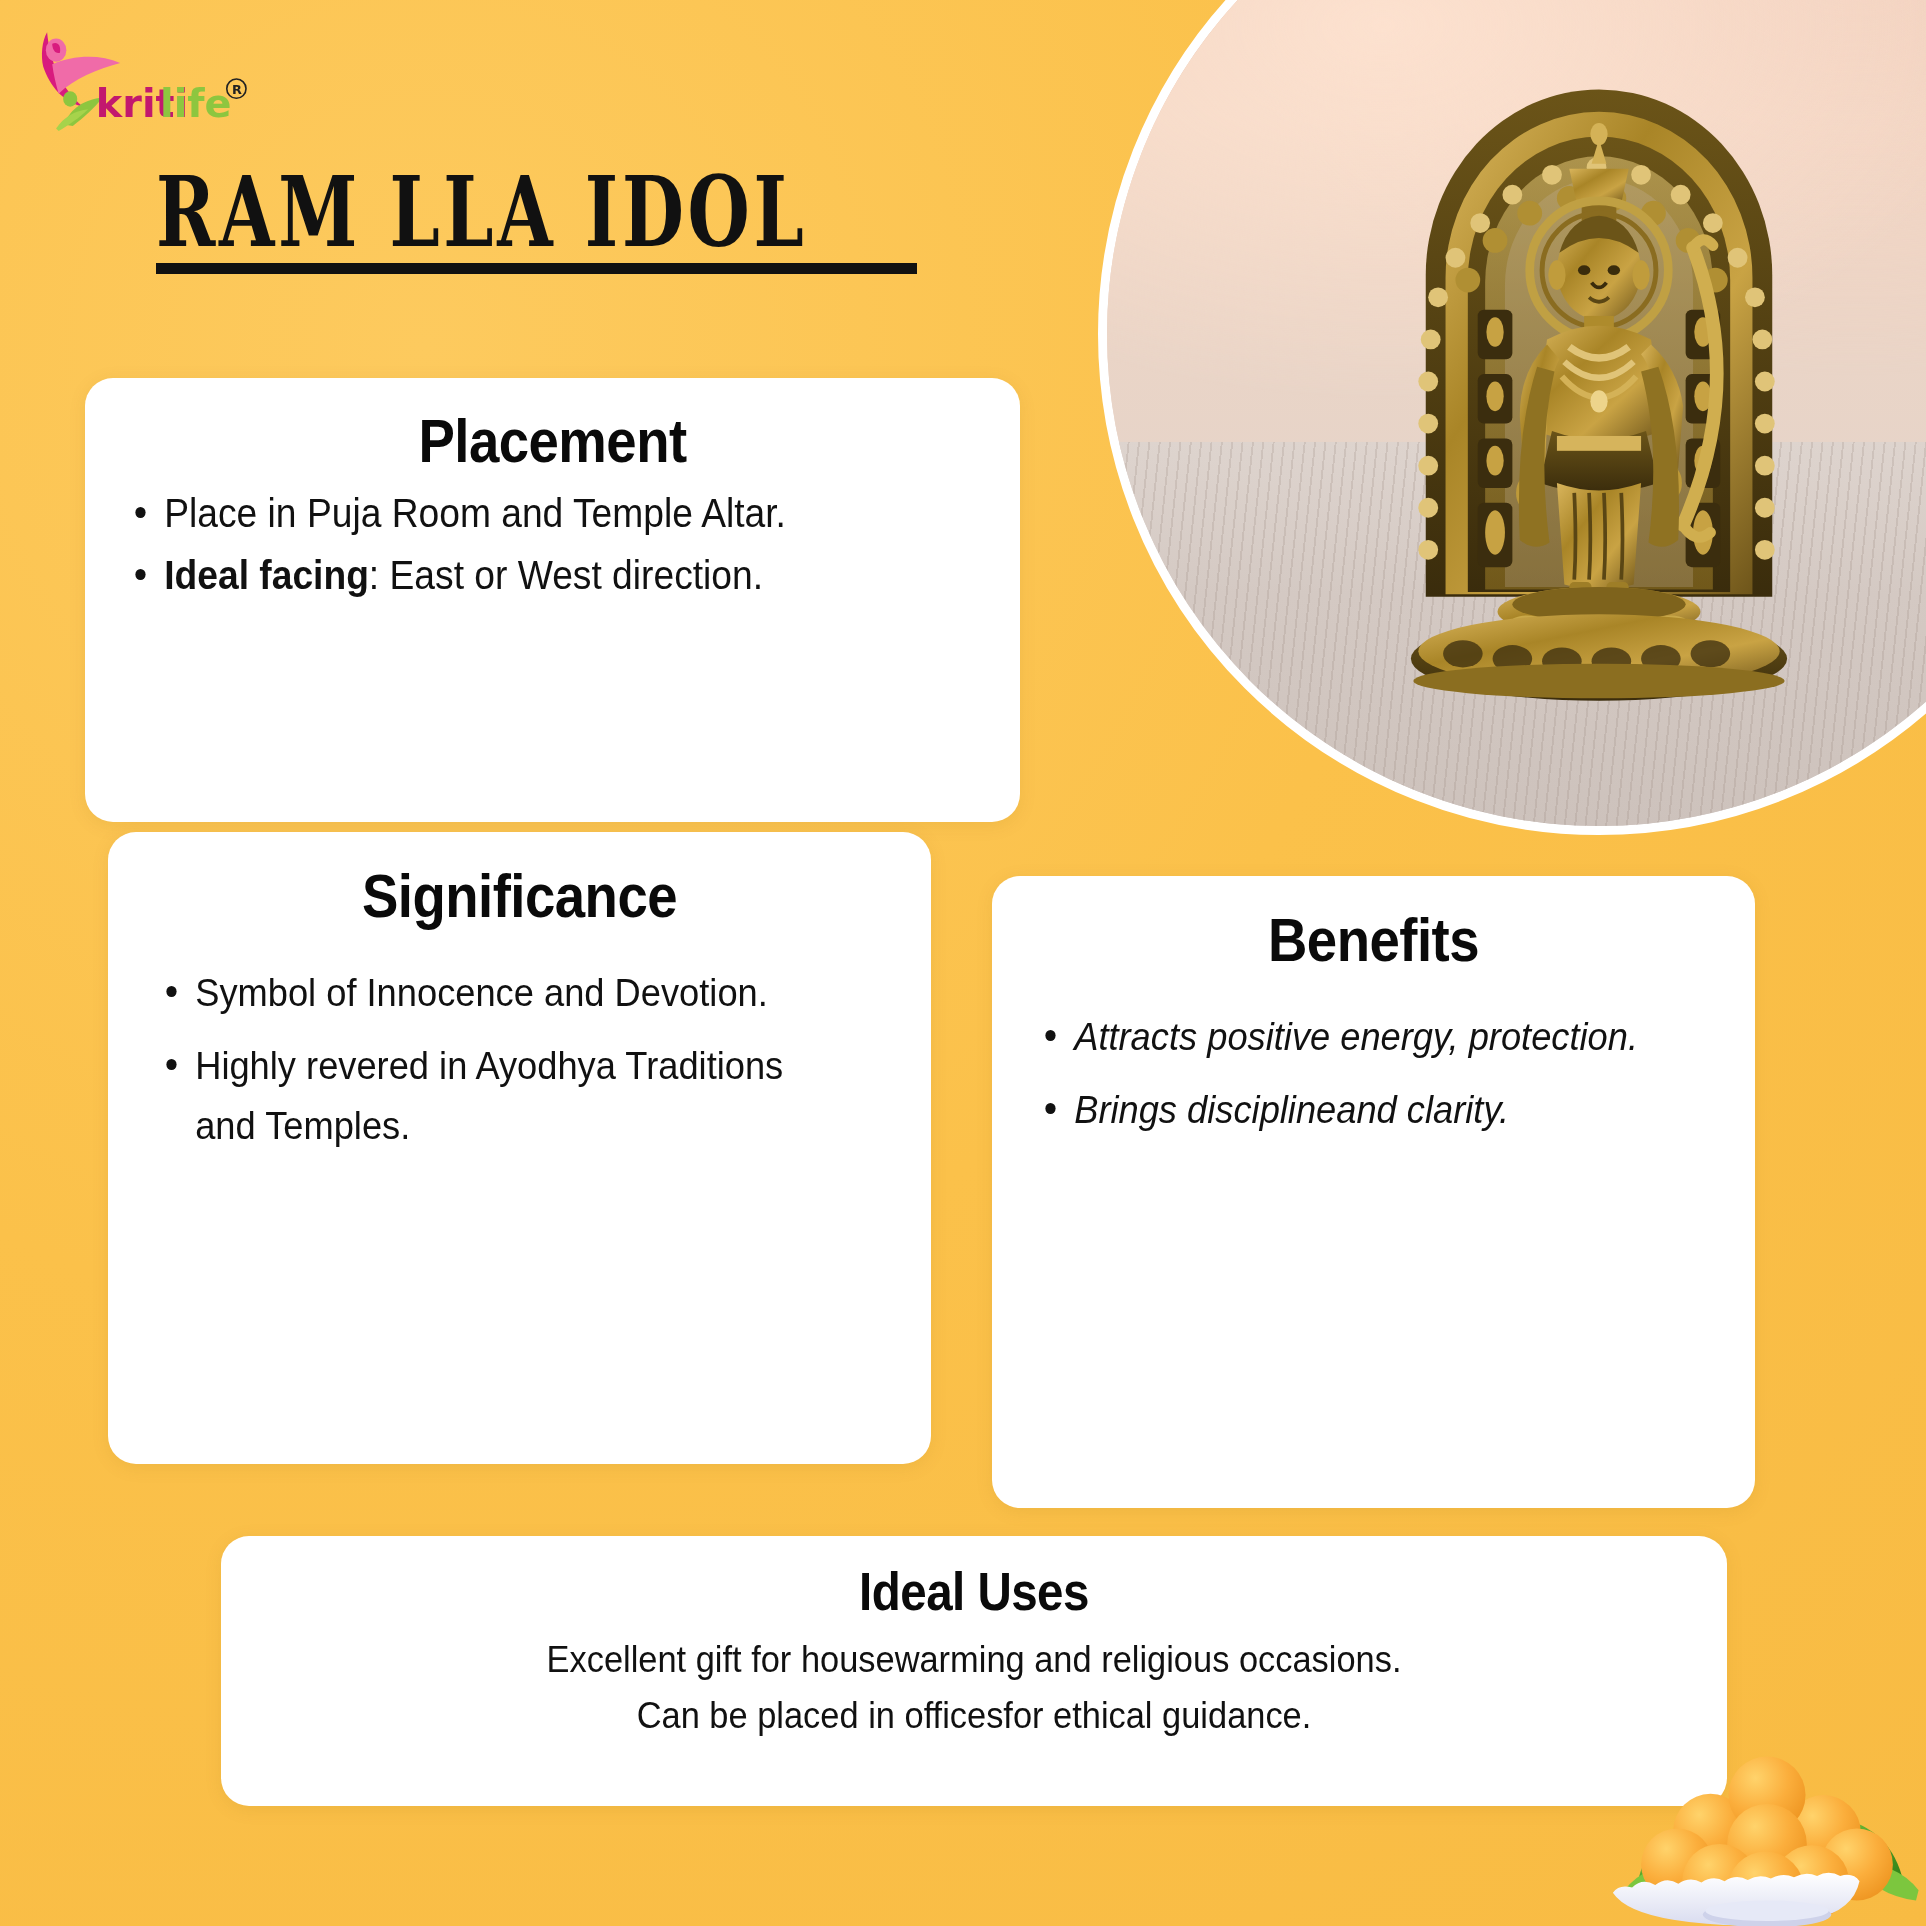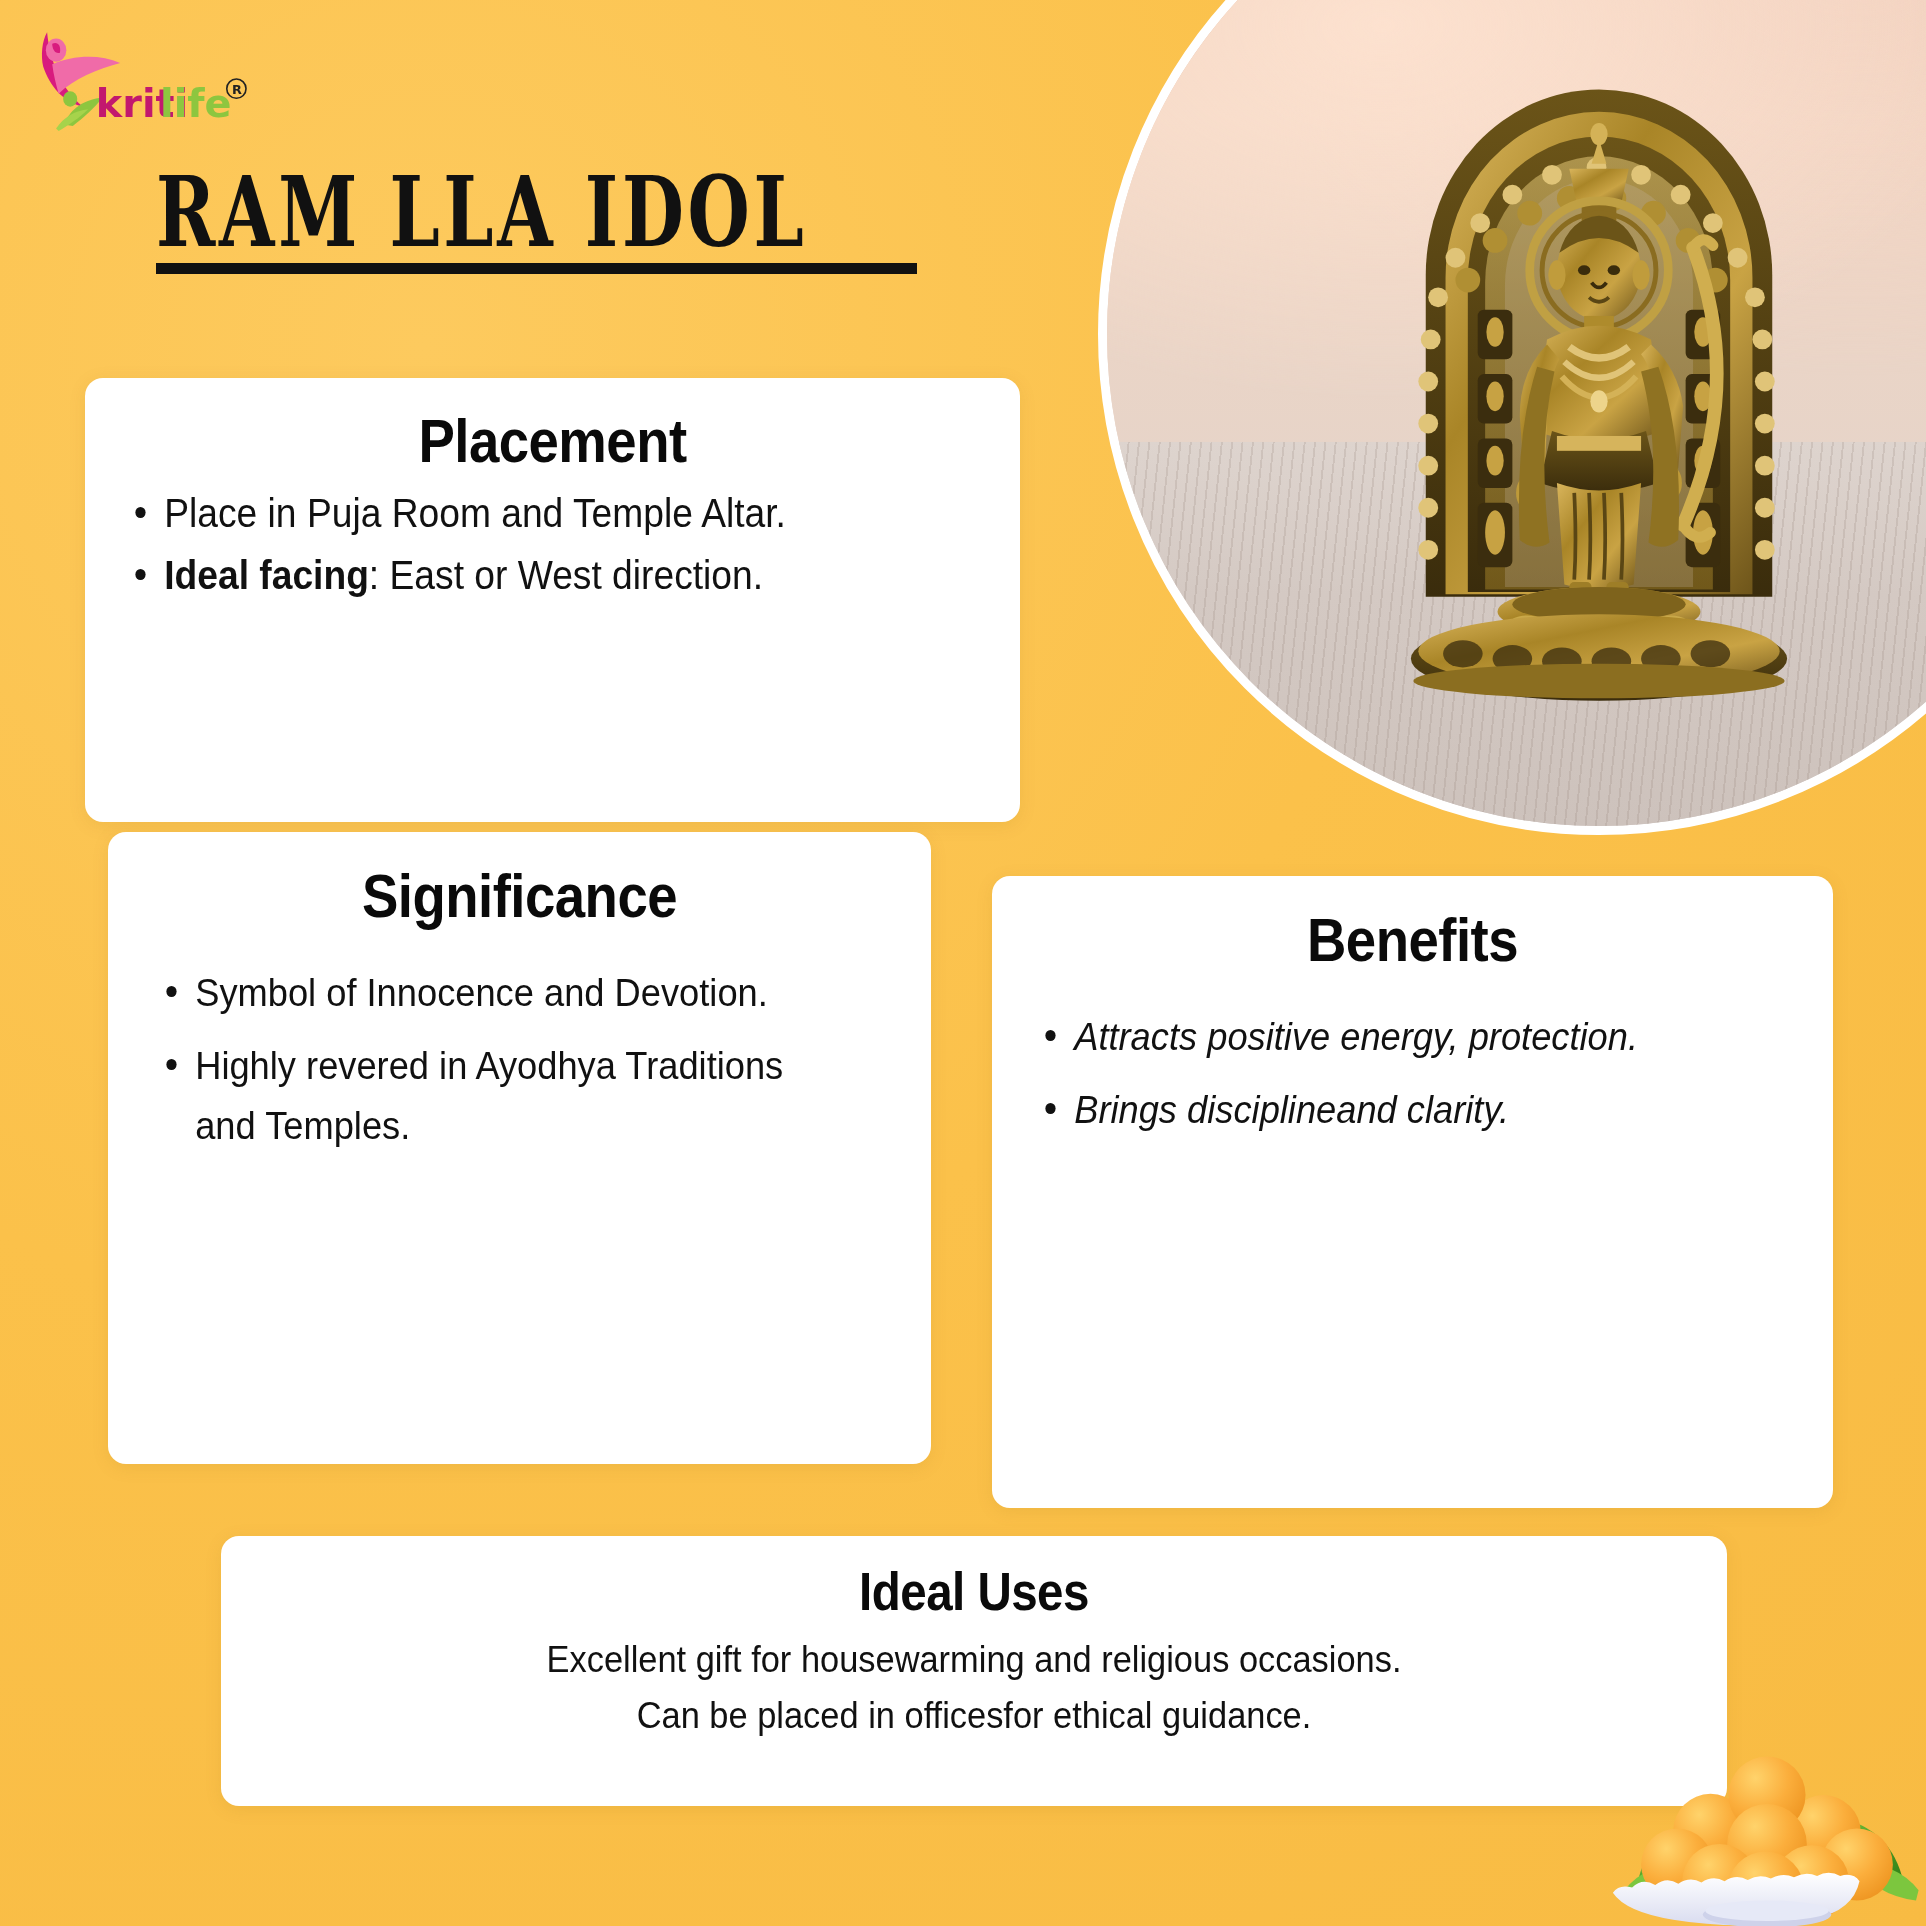--- a/index.html
+++ b/index.html
@@ -61,26 +61,26 @@
       linear-gradient(180deg,#ebc8b2 0%,#f1d6c4 45%,#e7d4c8 100%);
   }
   
   #idol{ position:absolute; left:50%; top:50%; transform:translate(-50%,-46%); width:526px; height:693px;}
   #idol svg{ width:100%; height:100%; display:block; }
 
   
   .card{
     position:absolute;
     background:#FFFFFF;
-    border-radius:18px;
+    border-radius:28px;
     box-shadow:0 3.9px 16.7px rgba(140,95,10,.10);
   }
   #card-placement{ left:85px; top:378px;  width:935px; height:444px; }
   #card-significance{ left:108px; top:832px; width:823px; height:632px; }
-  #card-benefits{ left:992px; top:876px; width:841px; height:632px; }
+  #card-benefits{ left:992px; top:876px; width:763px; height:632px; }
   #card-uses{ left:221px; top:1536px; width:1506px; height:270px; }
 
   .card-title{
     text-align:center;
     font-family:"Liberation Sans", sans-serif;
     font-weight:700;
     color:#0a0a0a;
     line-height:1;
     transform:scaleX(.88);
     letter-spacing:-0.6px;

